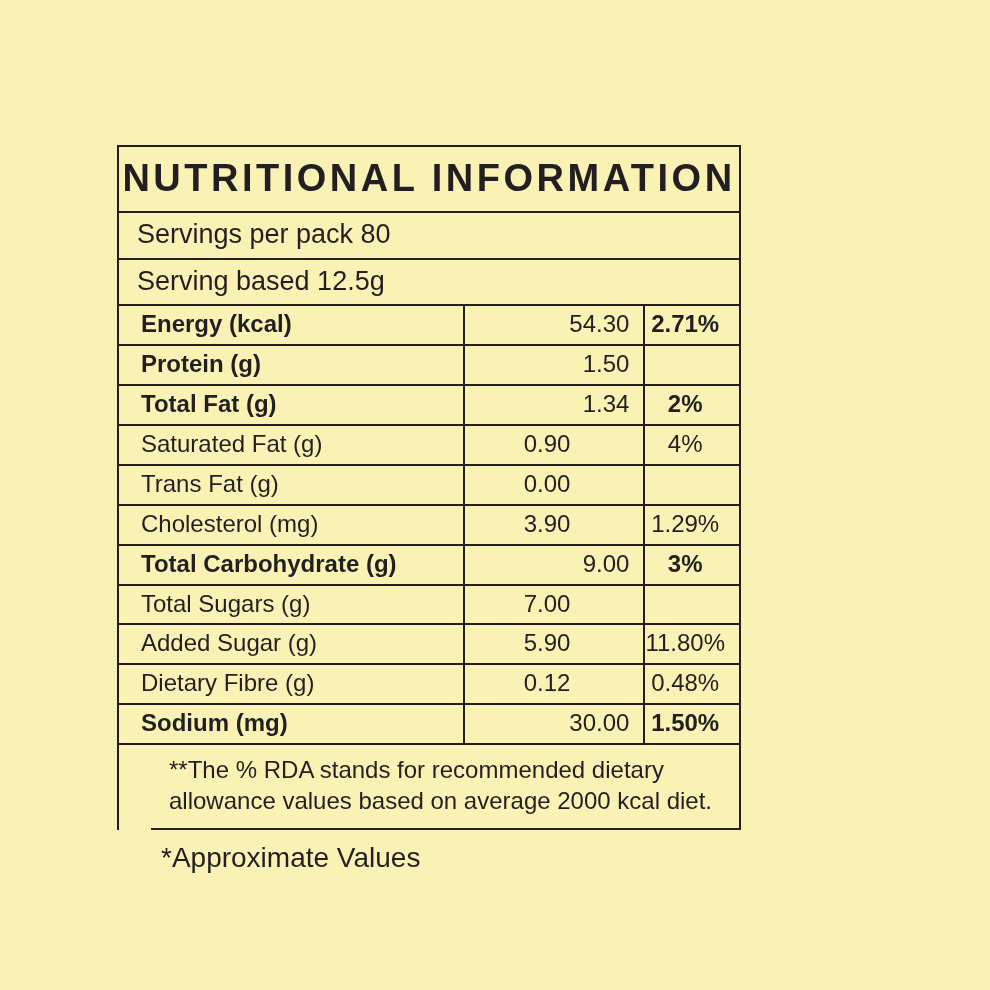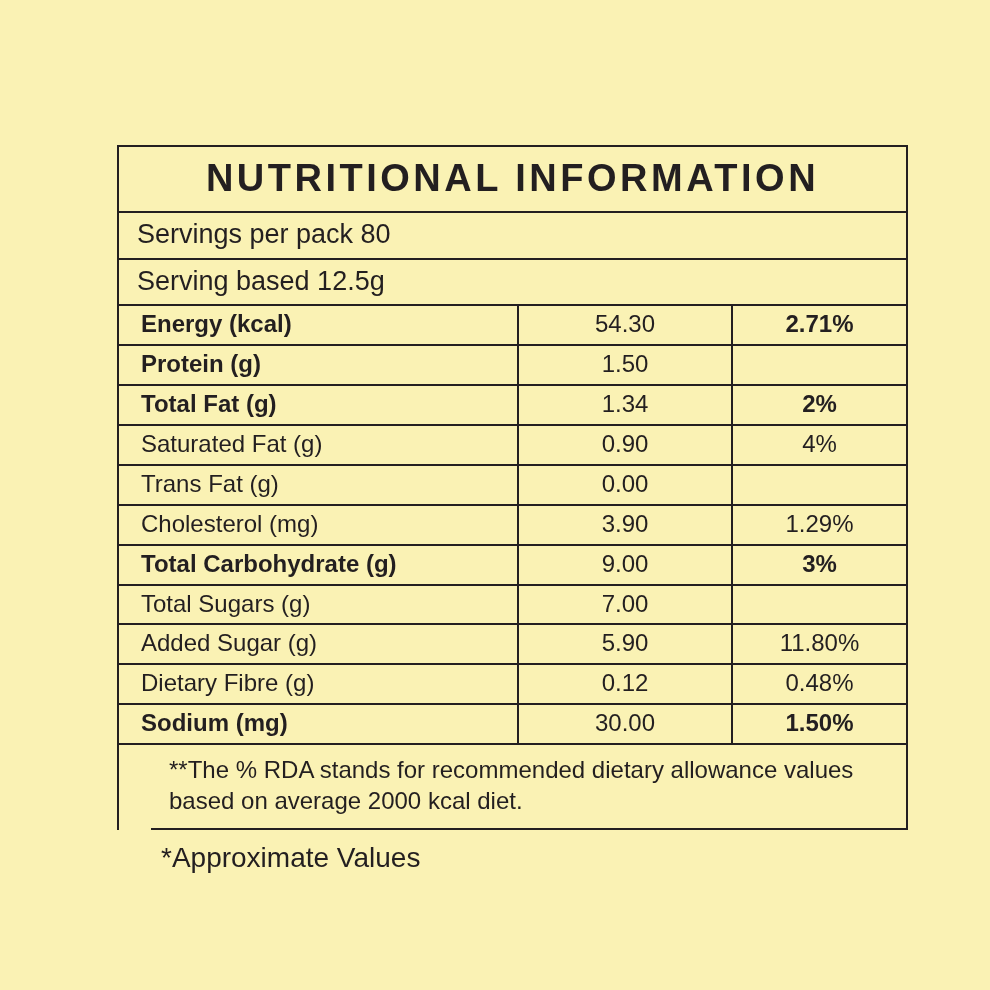--- a/index.html
+++ b/index.html
@@ -11,21 +11,21 @@
     height: 990px;
     background: #faf2b4;
     font-family: "Liberation Sans", sans-serif;
     color: #231f20;
     overflow: hidden;
   }
   .panel {
     position: absolute;
     left: 117px;
     top: 145px;
-    width: 791px;
+    width: 624px;
   }
   .box {
     border: 2px solid #231f20;
     border-bottom: none;
   }
   .title-row {
     border-bottom: 2px solid #231f20;
     padding: 12px 0 14px 0;
     text-align: center;
   }
@@ -59,41 +59,42 @@
     border-left: 2px solid #231f20;
     box-sizing: border-box;
   }
   table.nutri {
     width: 100%;
     border-collapse: collapse;
     font-size: 24px;
   }
   table.nutri td {
     border-bottom: 2px solid #231f20;
-    padding: 5px 0 6px 0;
+    padding: 5px 14px 6px 0;
     line-height: 1.12;
   }
   table.nutri td.name {
     width: 376px;
     padding-left: 22px;
   }
   table.nutri td.value {
     width: 212px;
     text-align: center;
     border-left: 2px solid #231f20;
   }
   table.nutri td.rda {
     text-align: center;
     border-left: 2px solid #231f20;
   }
   table.nutri tr.bold td {
     font-weight: bold;
   }
   table.nutri tr.bold td.value {
     font-weight: normal;
+    text-align: right;
   }
   .footnote {
     border-bottom: 2px solid #231f20;
     padding: 9px 18px 12px 18px;
     font-size: 24px;
     line-height: 1.3;
     margin-left: 32px;
   }
   .approx {
     padding: 12px 0 0 8px;

